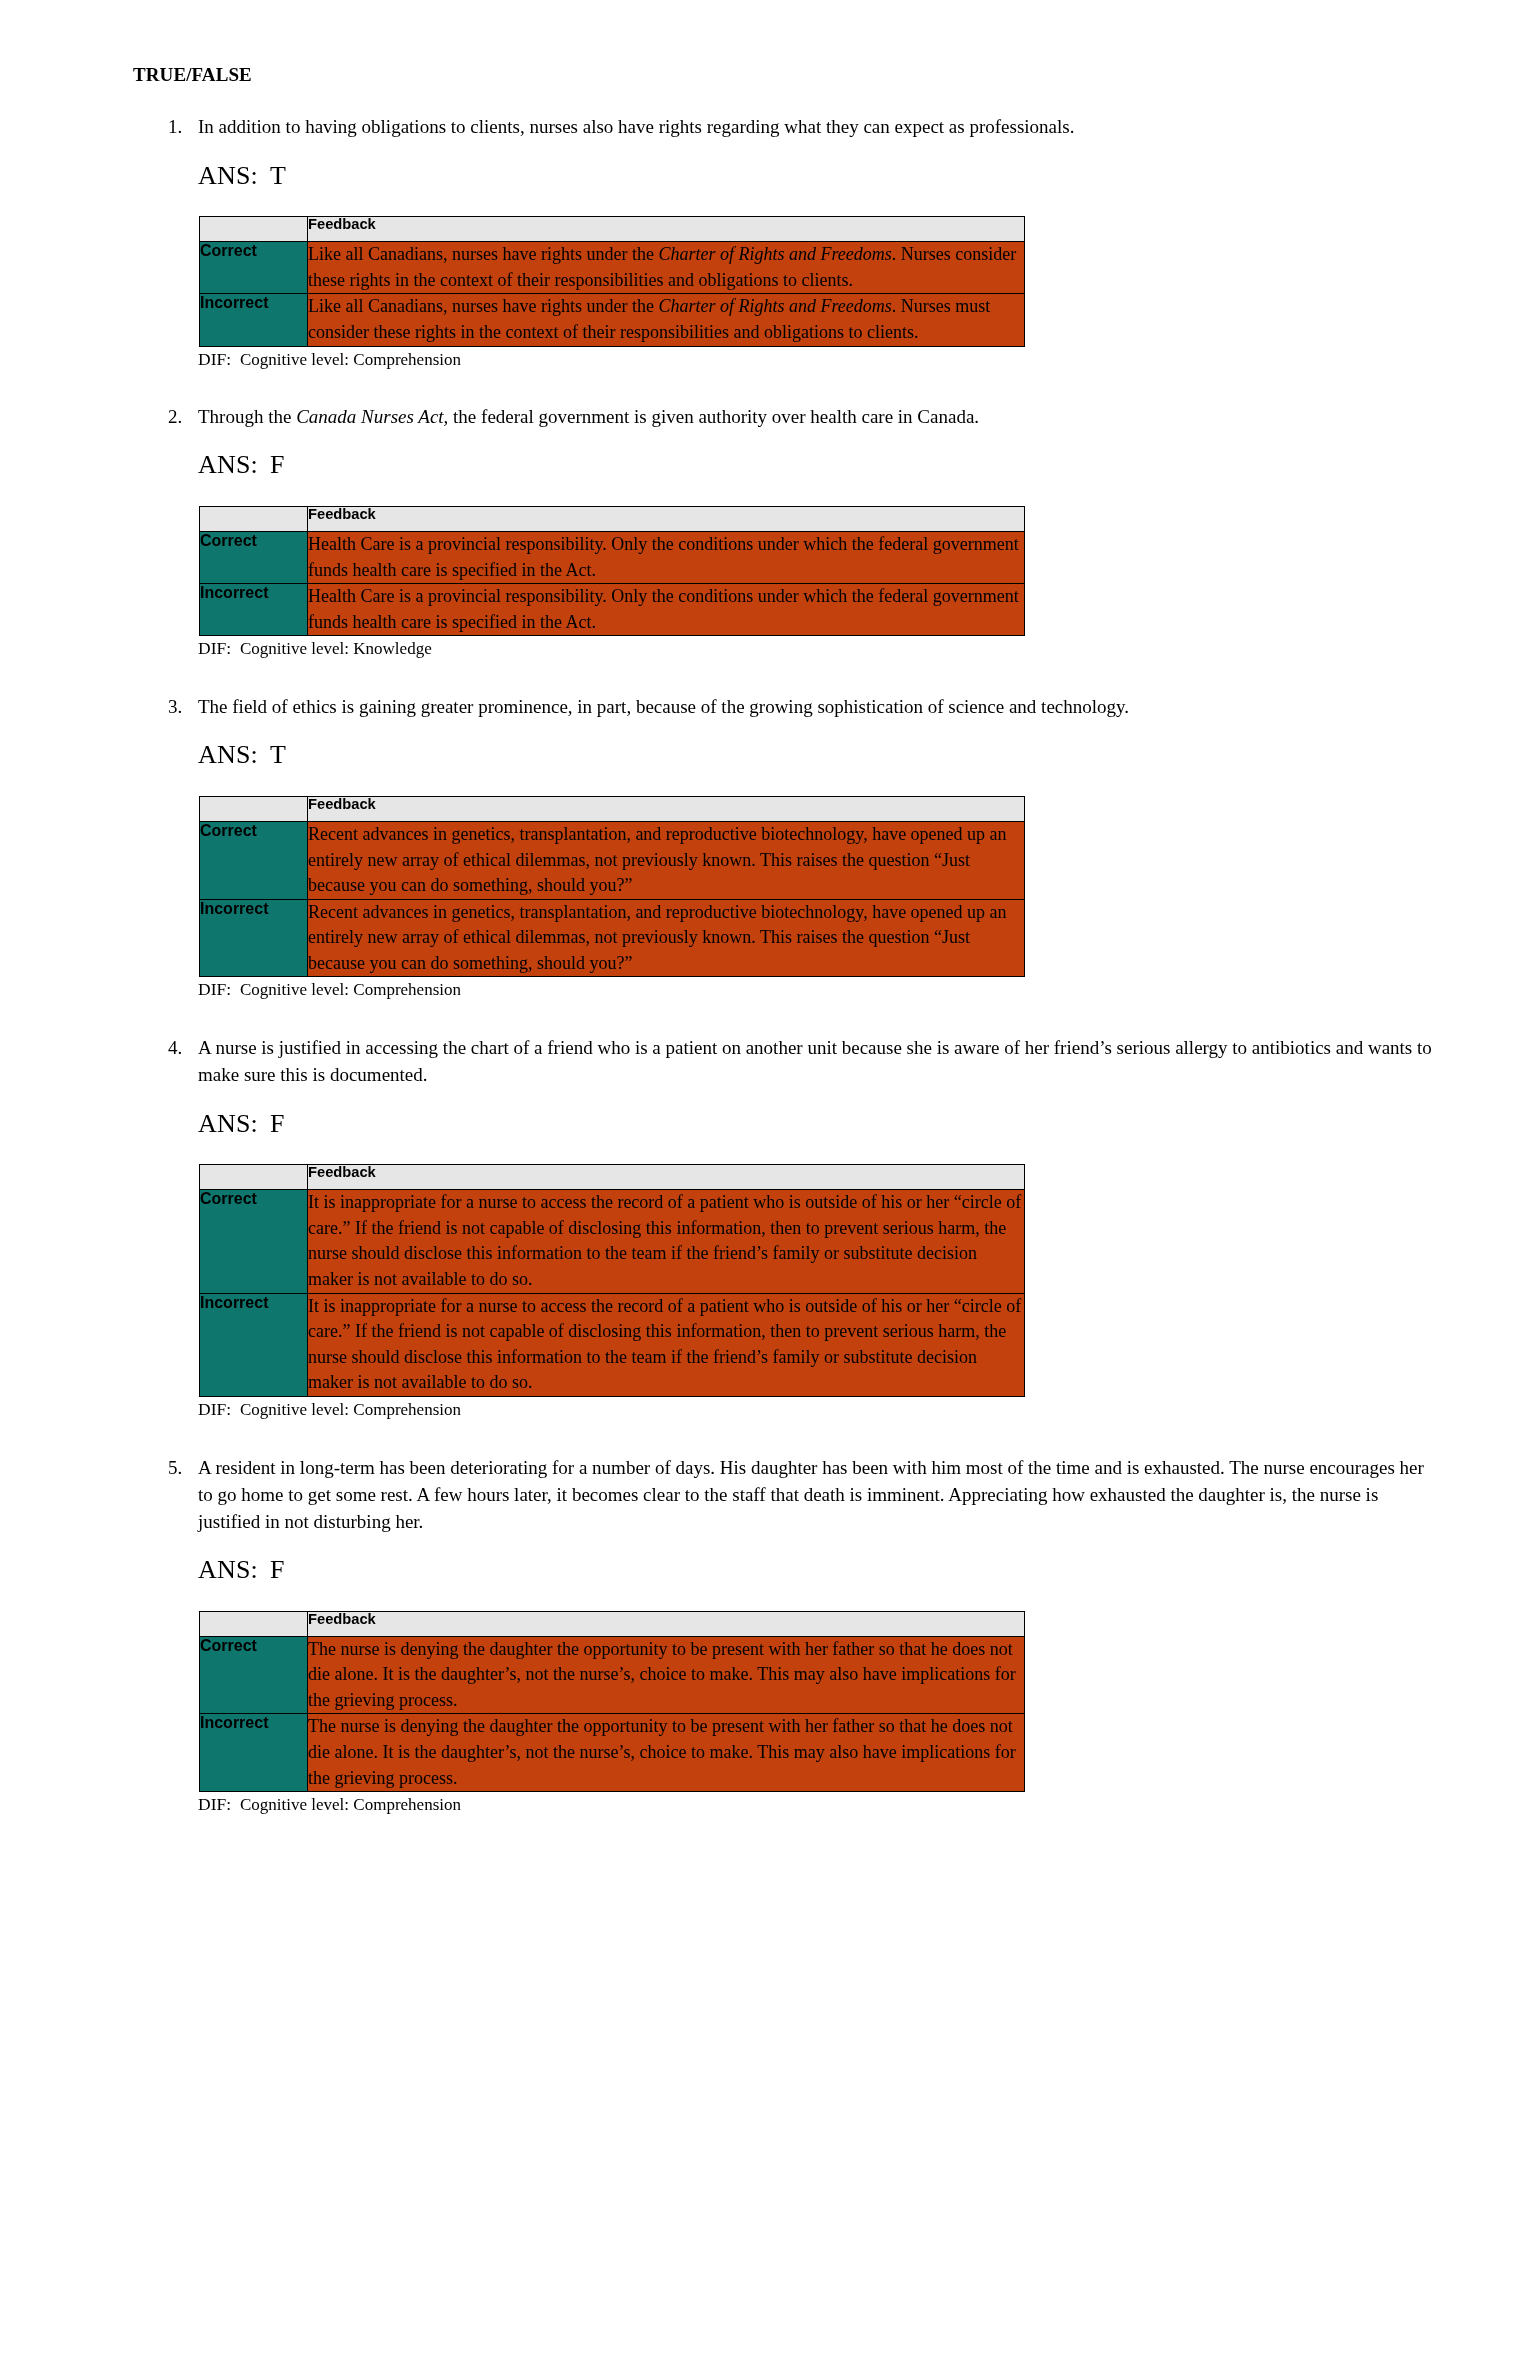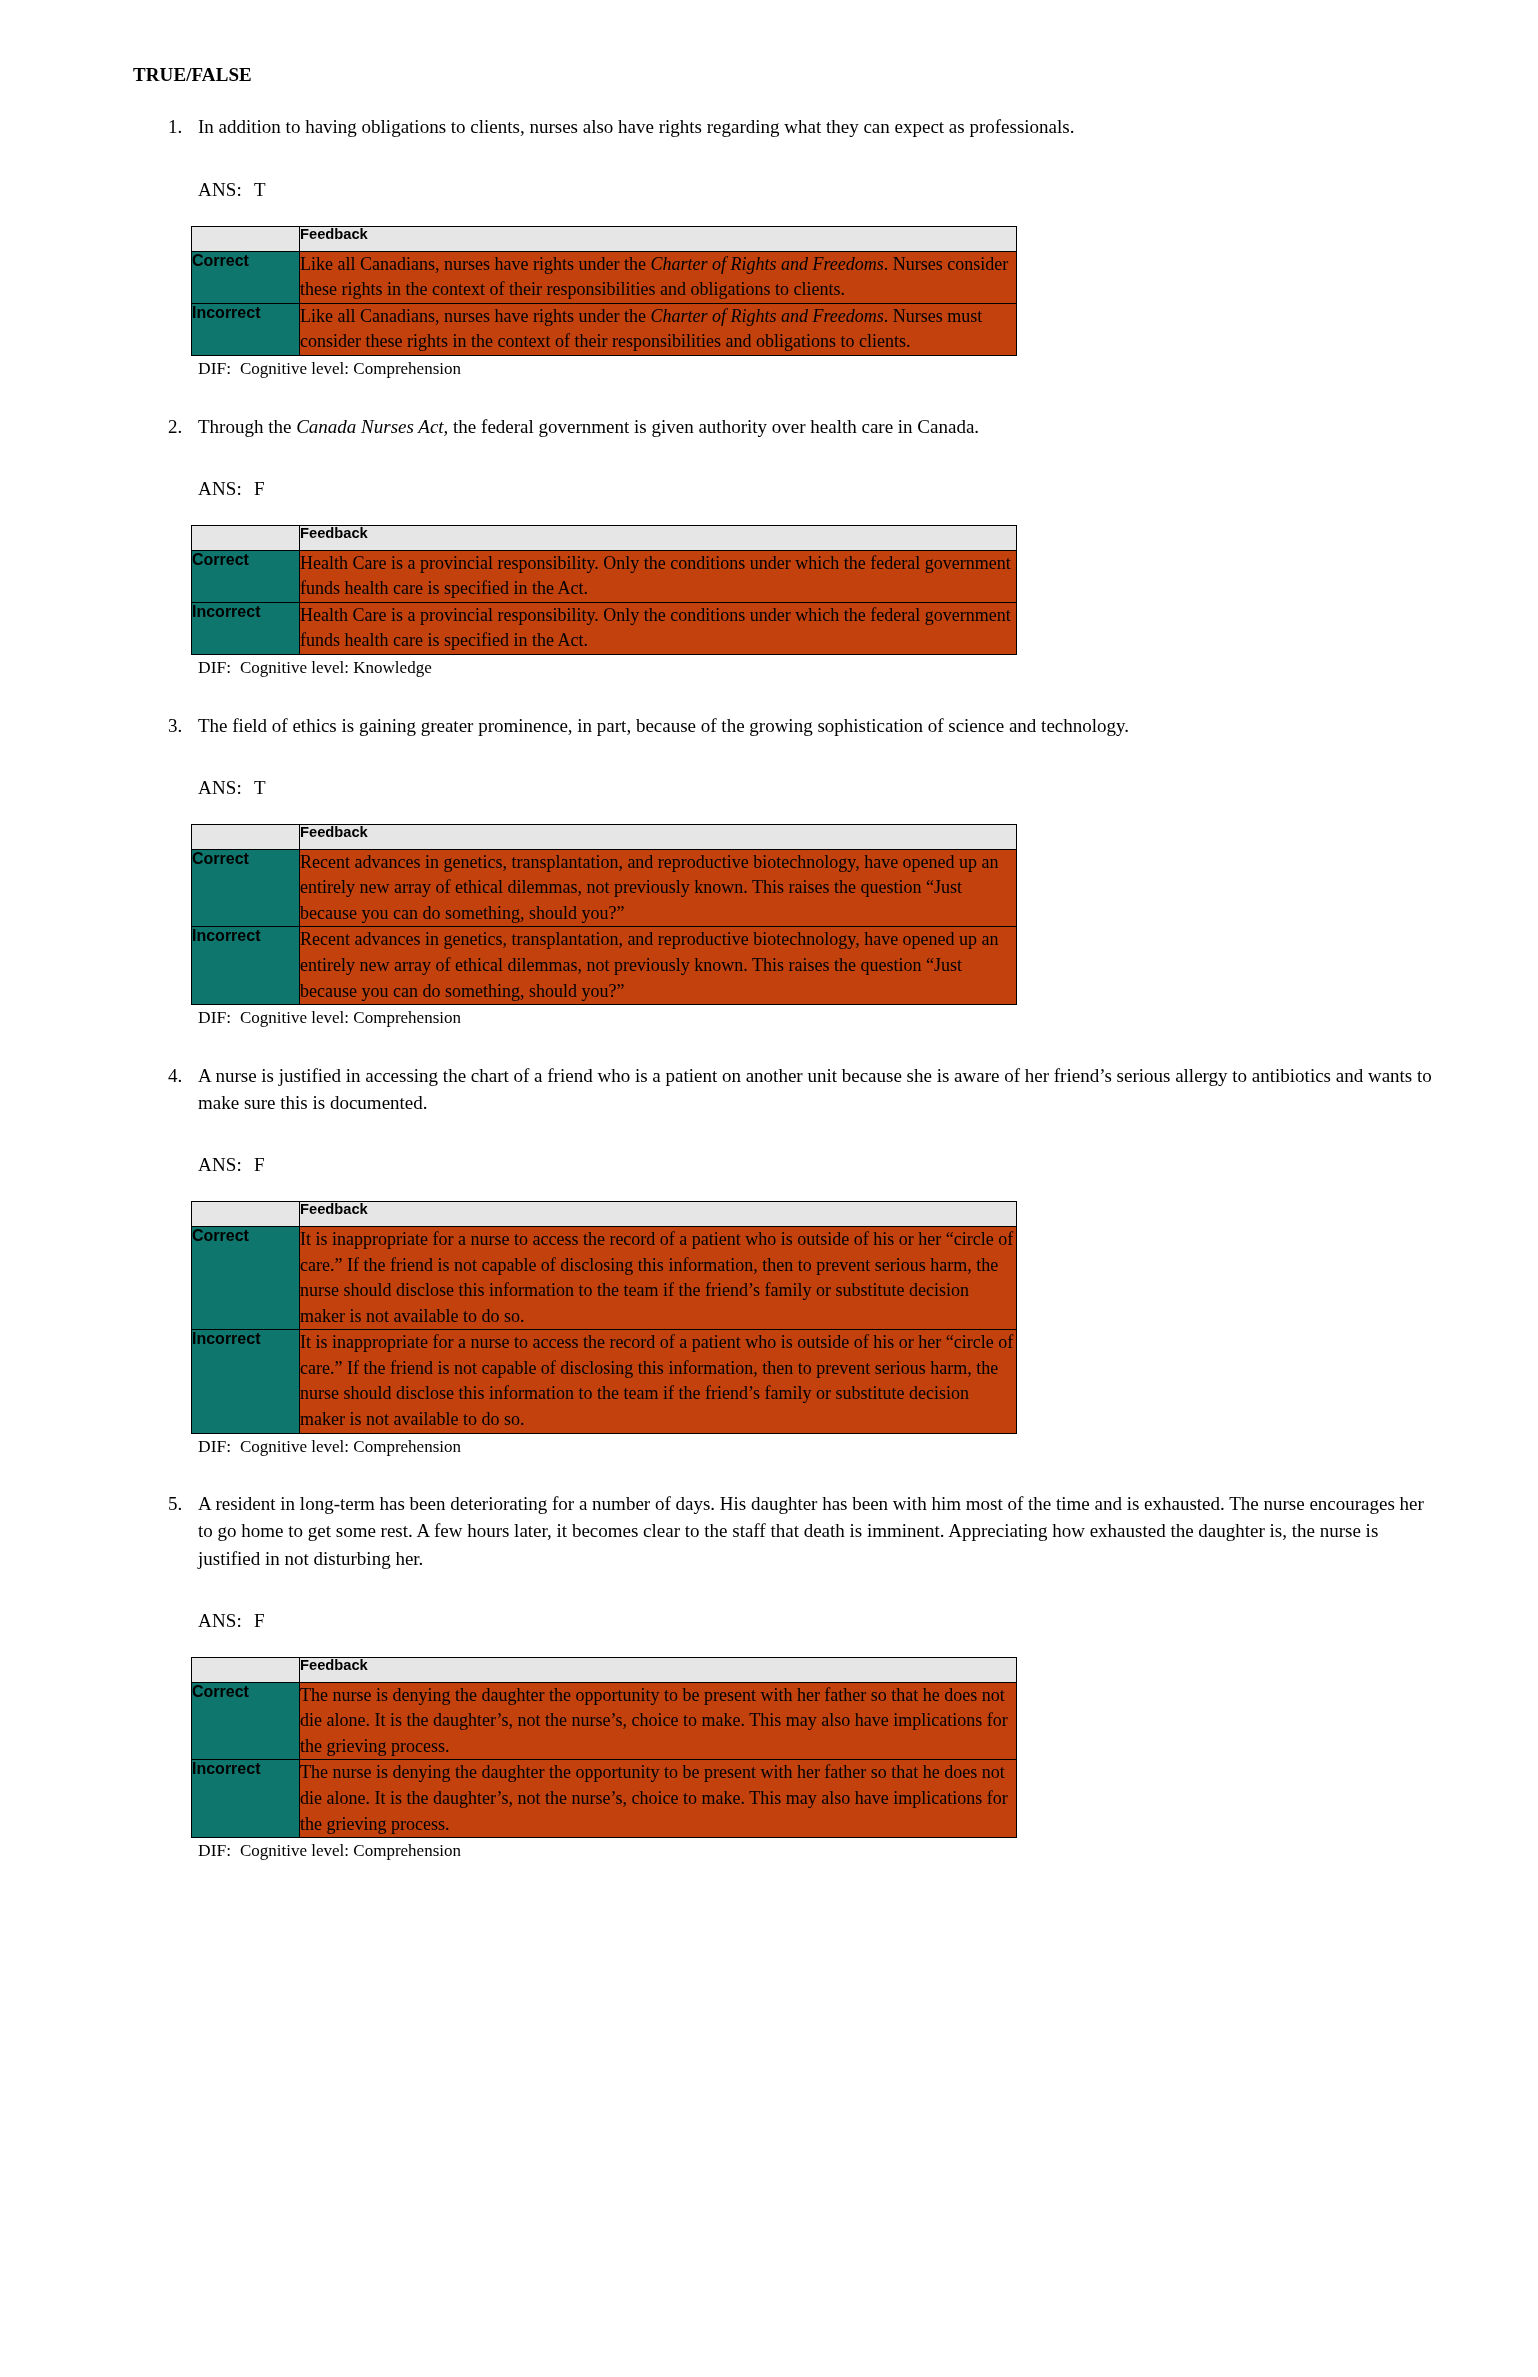--- a/index.html
+++ b/index.html
@@ -64,23 +64,23 @@
   }
   .q-text {
     display: block;
   }
   .q-text i {
     font-style: italic;
   }
 
   .ans-line {
     padding-left: 65px;
-    font-size: 19px;
+    font-size: 26px;
     line-height: 1.4;
-    margin-top: 36px;
+    margin-top: 17px;
   }
   .ans-label {
     letter-spacing: 0.2px;
   }
   .ans-value {
     padding-left: 12px;
   }
 
   .dif-line {
     padding-left: 65px;
@@ -100,20 +100,21 @@
   .fb-wrap {
     padding-left: 58px;
     margin-top: 22.4px;
   }
   table.feedback {
     border-collapse: collapse;
     width: 825px;
     table-layout: fixed;
     border: 1.4px solid #000;
     background: #ffffff;
+    margin-left: 8px;
   }
   table.feedback col.c-label { width: 108px; }
   table.feedback col.c-body  { width: 717px; }
 
   table.feedback th,
   table.feedback td {
     border: 1.4px solid #000000;
     vertical-align: top;
     padding: 0;
   }

